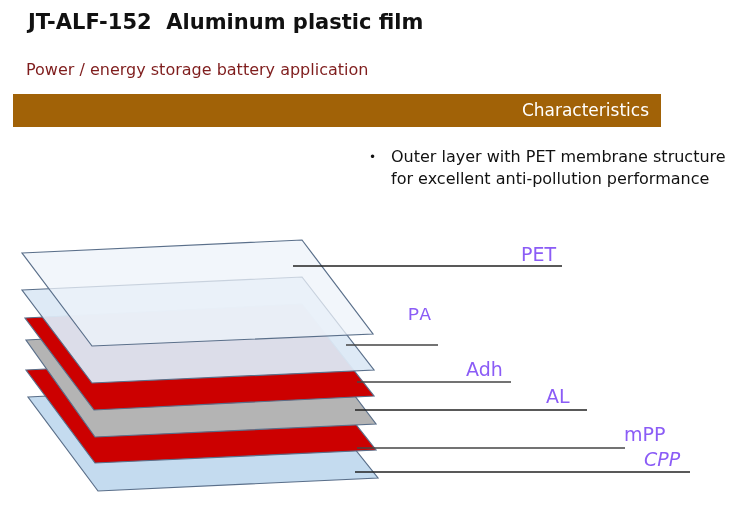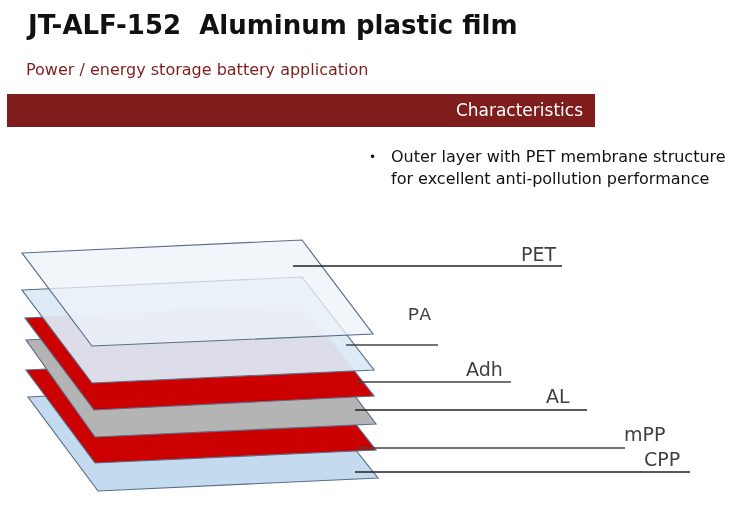--- a/index.html
+++ b/index.html
@@ -1,25 +1,25 @@
 <!DOCTYPE html>
 <html><head>
 <meta charset="utf-8">
 <style>
   html, body { margin: 0; padding: 0; background: #ffffff; }
   body { width: 743px; height: 526px; position: relative; overflow: hidden; font-family: "DejaVu Sans", "Liberation Sans", sans-serif; color: #111; }
-  .title { position: absolute; left: 28px; top: 10px; font-size: 26px; font-weight: bold; letter-spacing: 0px; white-space: pre; }
+  .title { position: absolute; left: 28px; top: 10px; font-size: 21px; font-weight: bold; letter-spacing: 0px; white-space: pre; }
   .subtitle { position: absolute; left: 26px; top: 60px; font-size: 16px; color: #7f1d1d; }
-  .banner { position: absolute; left: 7px; top: 94px; width: 588px; height: 33px; background: #7f1d1d; }
+  .banner { position: absolute; left: 13px; top: 94px; width: 648px; height: 33px; background: #a16207; }
   .banner-label { position: absolute; right: 12px; top: 6px; font-size: 17px; color: #ffffff; }
   .bullets { position: absolute; left: 356px; top: 133px; width: 380px; margin: 13px; padding: 0; list-style: none; font-size: 16px; line-height: 22px; color: #111; }
   .bullets li { position: relative; padding-left: 22px; }
   .bullets li::before { content: "\2022"; position: absolute; left: 0; top: 0; font-size: 12px; }
   svg.diagram { position: absolute; left: 0; top: 0; }
-  .layer-label { position: absolute; font-size: 19px; color: #404040; }
+  .layer-label { position: absolute; font-size: 19px; color: #8b5cf6; }
 </style>
 </head>
 <body>
 
 <div class="title">JT-ALF-152  Aluminum plastic film</div>
 <div class="subtitle">Power / energy storage battery application</div>
 
 <div class="banner">
   <span class="banner-label">Characteristics</span>
 </div>
@@ -43,13 +43,13 @@
   <line x1="355" y1="410" x2="587" y2="410" stroke="#222" stroke-width="1.3"></line>
   <line x1="357" y1="448" x2="625" y2="448" stroke="#444" stroke-width="1.3"></line>
   <line x1="355" y1="472" x2="690" y2="472" stroke="#222" stroke-width="1.3"></line>
 </svg>
 
 <span class="layer-label" style="left:521px; top:243px;">PET</span>
 <span class="layer-label" style="left:408px; top:304px;font-family:Liberation Mono, monospace;">PA</span>
 <span class="layer-label" style="left:466px; top:358px;">Adh</span>
 <span class="layer-label" style="left:546px; top:385px;text-align:center;">AL</span>
 <span class="layer-label" style="left:583px; top:423px;margin-left:41px;">mPP</span>
-<span class="layer-label" style="left:644px; top:448px;">CPP</span>
+<span class="layer-label" style="left:644px; top:448px;font-style:italic;">CPP</span>
 
 </body></html>

